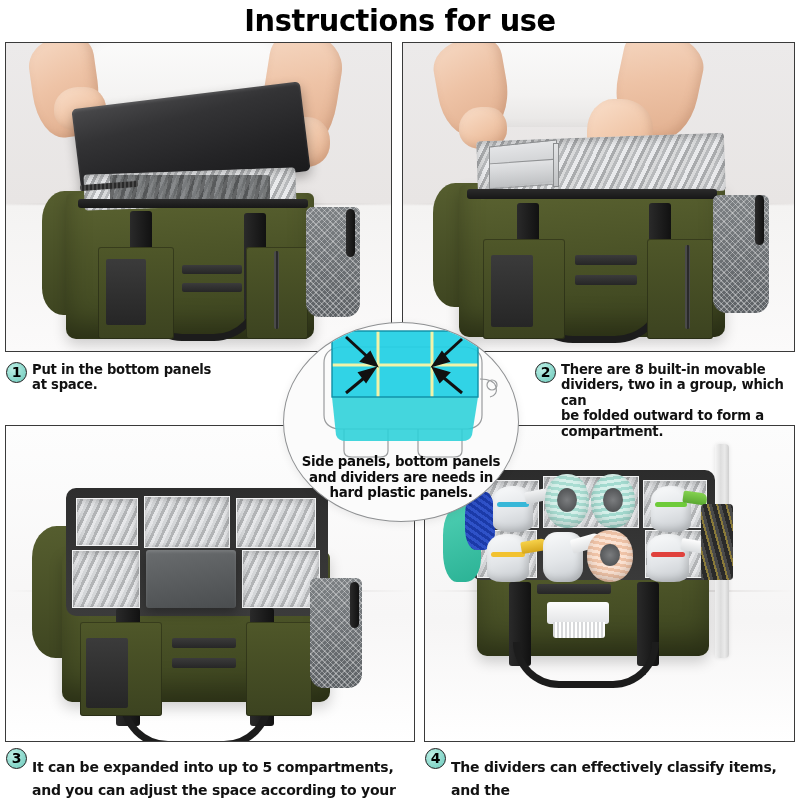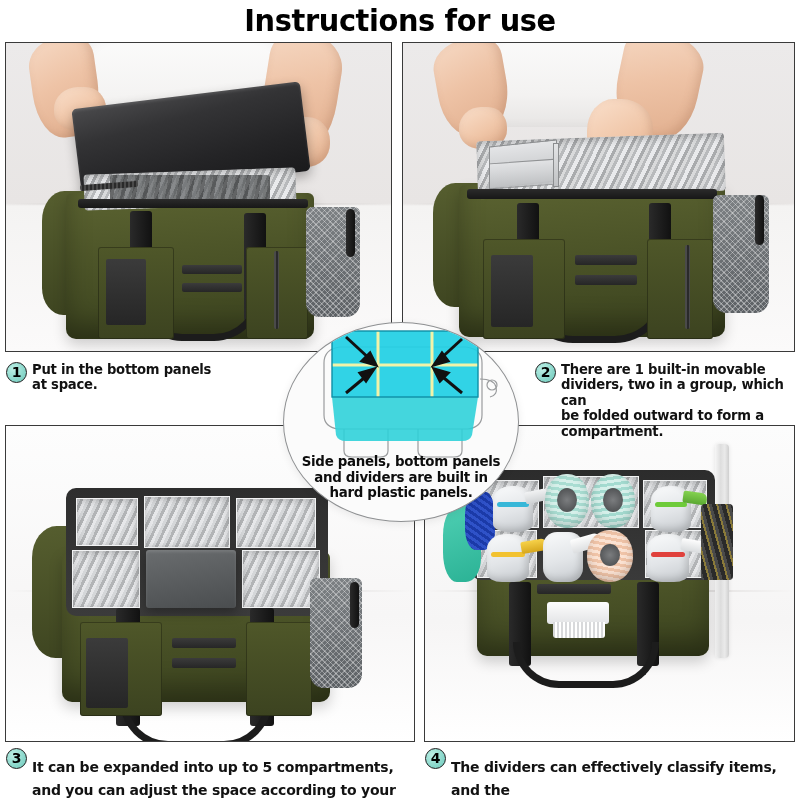--- a/index.html
+++ b/index.html
@@ -431,21 +431,21 @@
   </div>
 
   <div class="caption c1">
     <div class="badge">1</div>
     <div class="cap-text">Put in the bottom panels
 at space.</div>
   </div>
 
   <div class="caption c2">
     <div class="badge">2</div>
-    <div class="cap-text">There are 1 built-in movable
+    <div class="cap-text">There are 8 built-in movable
 dividers, two in a group, which can
 be folded outward to form a
 compartment.</div>
   </div>
 
   <div class="caption c3">
     <div class="badge">3</div>
     <div class="cap-text">It can be expanded into up to 5 compartments,
 and you can adjust the space according to your needs.</div>
   </div>
@@ -491,17 +491,17 @@
           <line x1="62" y1="70" x2="86" y2="50"></line>
           <polygon points="90,46 82,58 76,50"></polygon>
         </g>
         <g>
           <line x1="178" y1="70" x2="154" y2="50"></line>
           <polygon points="150,46 164,50 156,58"></polygon>
         </g>
       </g>
     </svg>
     <div class="callout-text">Side panels, bottom panels
-and dividers are built in
+and dividers are needs in
 hard plastic panels.</div>
   </div>
 
 </div>
 
 </body></html>

